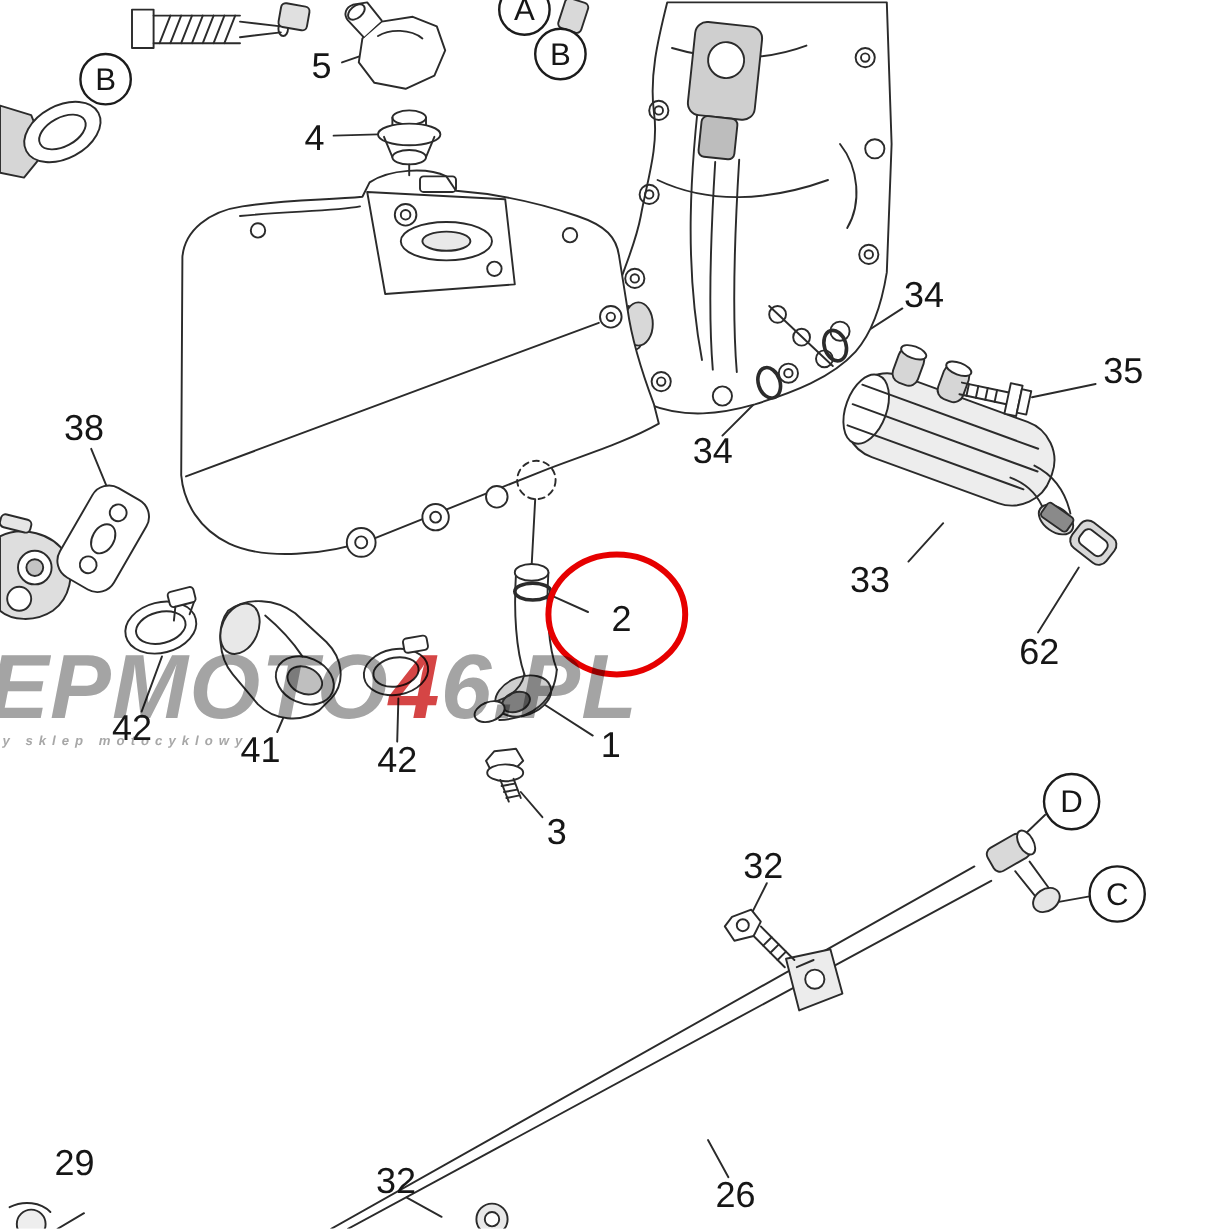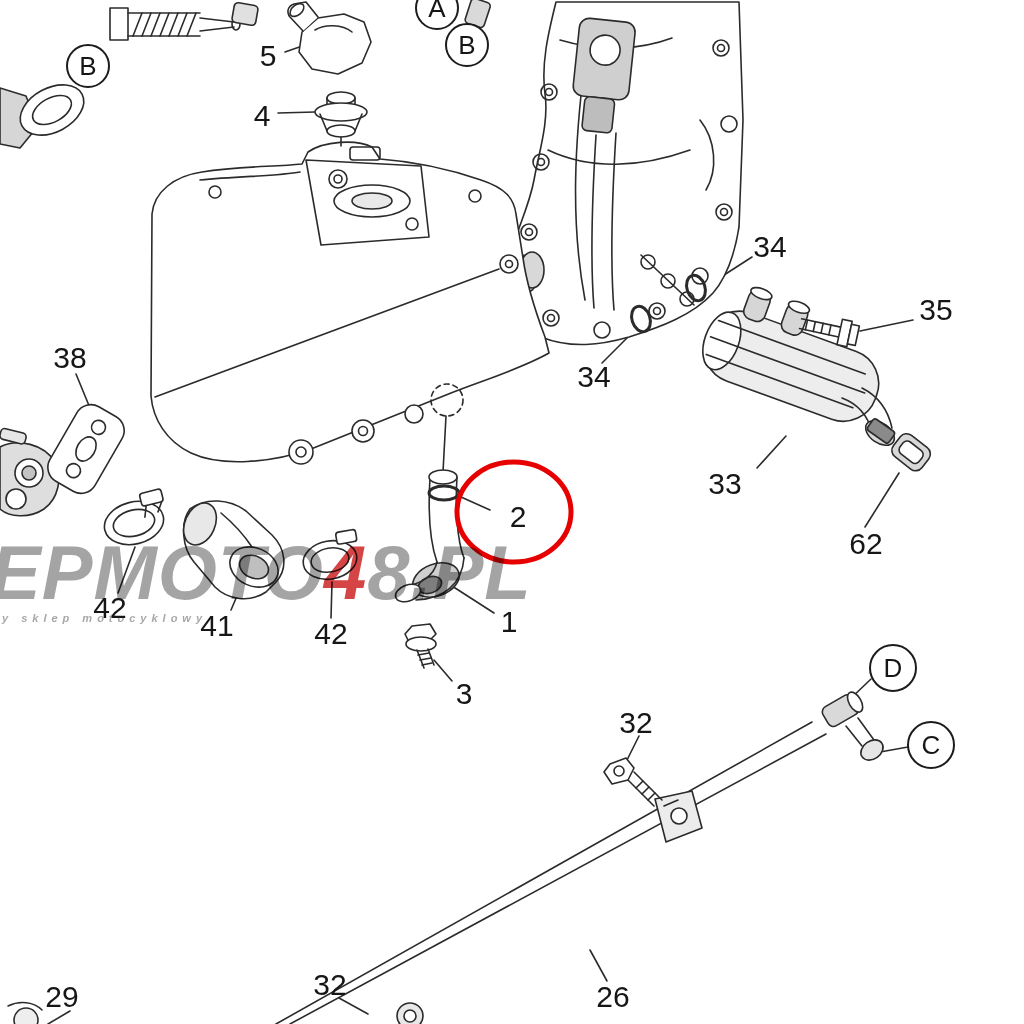--- a/index.html
+++ b/index.html
@@ -279,21 +279,21 @@
       <g>
         <path d="M8,1006 C20,1000 34,1002 42,1010"></path>
         <circle cx="26" cy="1020" r="12" fill="#eeeeee"></circle>
       </g>
 
       <ellipse cx="514" cy="512" rx="57" ry="50" stroke="#e60000" stroke-width="5" fill="none"></ellipse>
     </g>
   </svg>
 
   <div class="watermark">
-    <div class="wm-big"><span>EPMOTO</span><span class="wm-accent">4</span><span>8.PL</span></div>
+    <div class="wm-big"><span>EPMOTO</span><span class="wm-accent">4</span><span>6.PL</span></div>
     <div class="wm-sub">y sklep motocyklowy</div>
   </div>
 
   <div class="letter" style="left:88px;top:66px">B</div>
   <div class="letter" style="left:437px;top:8px">A</div>
   <div class="letter" style="left:467px;top:45px">B</div>
   <div class="letter" style="left:893px;top:668px;width:48px;height:48px">D</div>
   <div class="letter" style="left:931px;top:745px;width:48px;height:48px">C</div>
 
   <div class="num" style="left:268px;top:56px">5</div>
@@ -306,15 +306,15 @@
   <div class="num" style="left:866px;top:544px">62</div>
   <div class="num" style="left:518px;top:517px">2</div>
   <div class="num" style="left:509px;top:622px">1</div>
   <div class="num" style="left:464px;top:694px">3</div>
   <div class="num" style="left:217px;top:626px">41</div>
   <div class="num" style="left:110px;top:608px">42</div>
   <div class="num" style="left:331px;top:634px">42</div>
   <div class="num" style="left:636px;top:723px">32</div>
   <div class="num" style="left:613px;top:997px">26</div>
   <div class="num" style="left:330px;top:985px">32</div>
-  <div class="num" style="left:62px;top:997px">29</div>
+  <div class="num" style="left:62px;top:970px">29</div>
 
 </div>
 
 </body></html>

